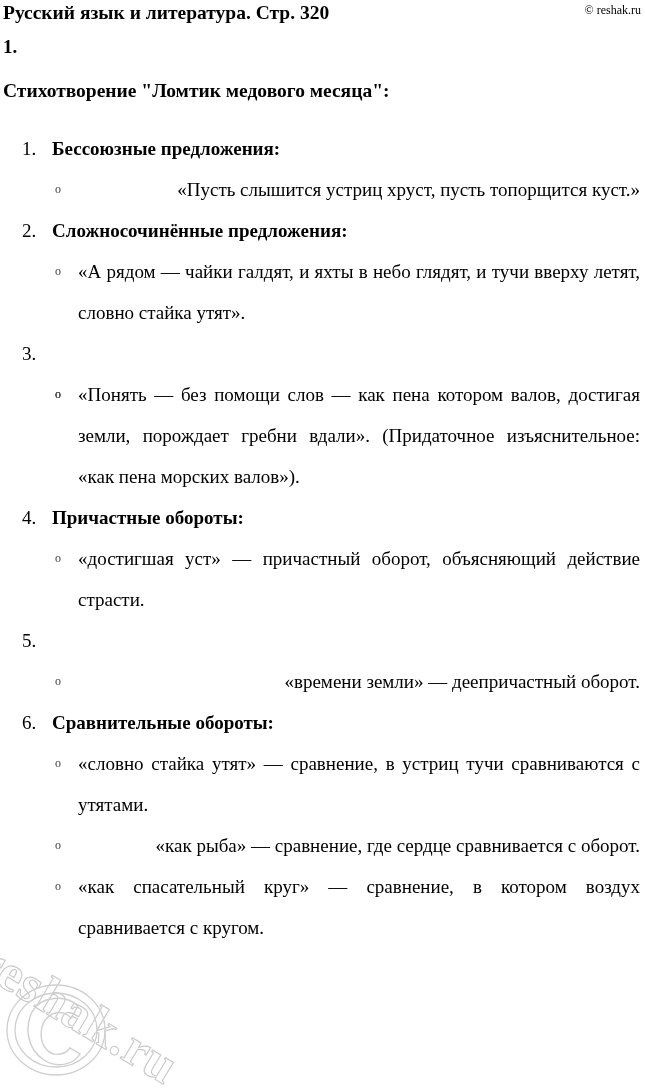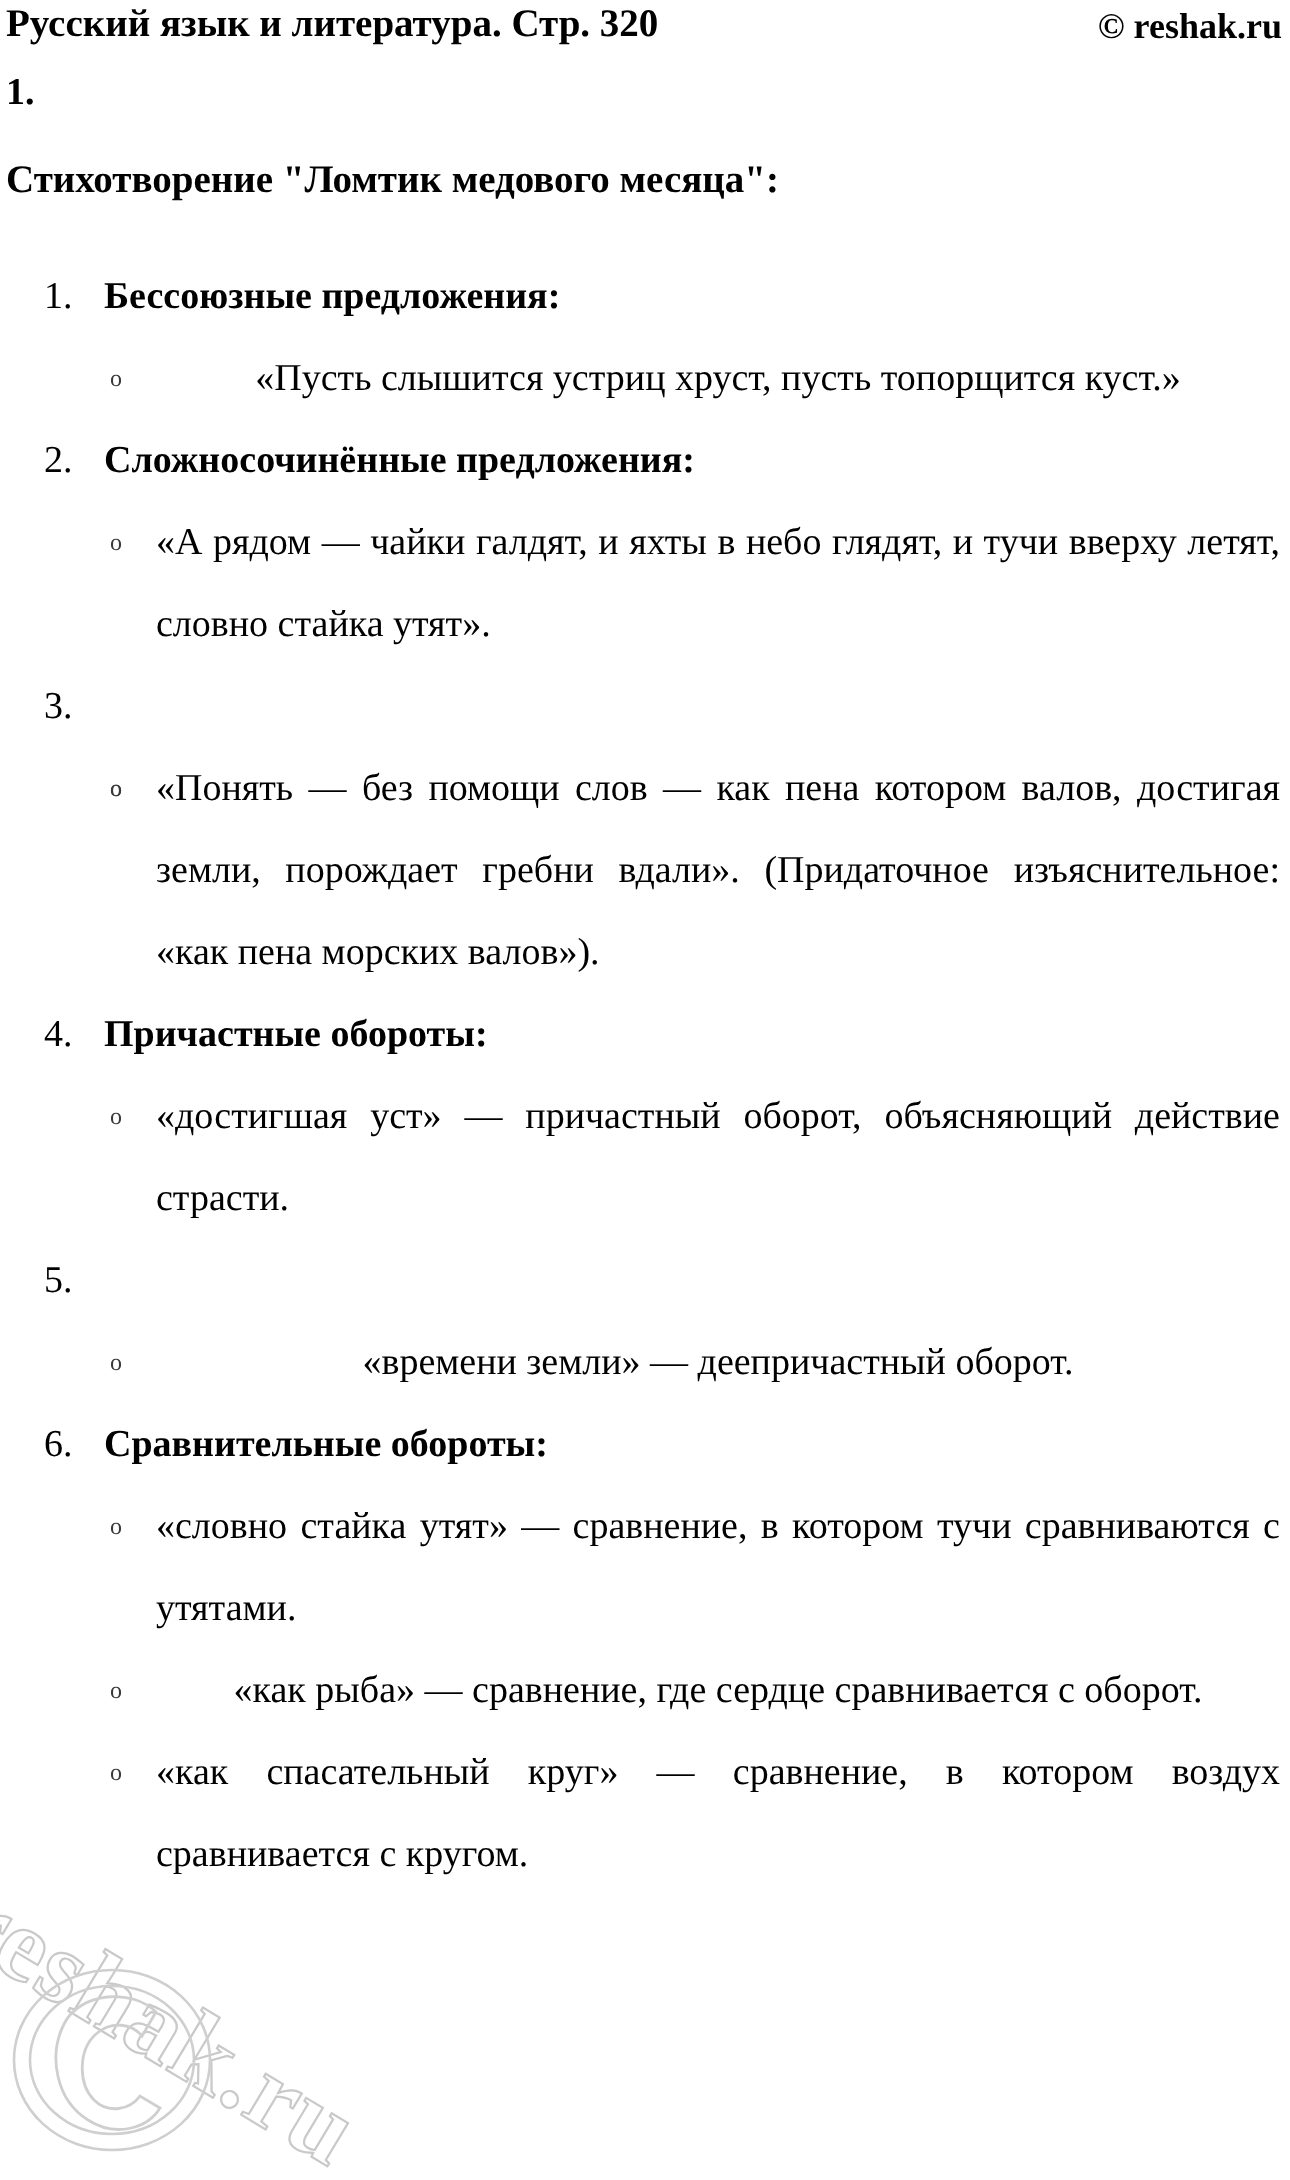--- a/index.html
+++ b/index.html
@@ -73,22 +73,22 @@
     left: 3px;
     top: 0;
     font-size: 19.5px;
     font-weight: 700;
     white-space: nowrap;
   }
   #site-credit {
     position: absolute;
     right: 4px;
     top: 1px;
-    font-size: 18px;
-    font-weight: 700;
+    font-size: 12px;
+    font-weight: 400;
     white-space: nowrap;
   }
 
   #task-number {
     position: absolute;
     left: 3px;
     top: 36px;
     font-size: 19px;
     font-weight: 700;
   }
@@ -147,21 +147,21 @@
     color: #3a3a3a;
   }
   .bullet-text {
     font-size: 19px;
     line-height: 41px;
     text-align: justify;
     text-justify: inter-word;
     hyphens: none;
   }
   .bullet-text.nojustify {
-    text-align: center;
+    text-align: right;
   }
 </style>
 </head>
 <body>
 
 <div id="watermark-layer">
   <div class="wm-text">reshak.ru</div>
   <svg class="wm-copy" viewBox="0 0 104 96">
     <ellipse cx="52" cy="48" rx="49" ry="45" fill="none" stroke="#cfcfcf" stroke-width="1.3"></ellipse>
     <ellipse cx="52" cy="48" rx="41" ry="37" fill="none" stroke="#cfcfcf" stroke-width="1.3"></ellipse>
@@ -238,21 +238,21 @@
       </div>
     </div>
 
     <div class="olist-item">
       <div class="item-head">
         <span class="marker">6.</span>
         <span>Сравнительные обороты:</span>
       </div>
       <div class="bullet-block">
         <span class="dot">o</span>
-        <div class="bullet-text">«словно стайка утят» — сравнение, в котором тучи сравниваются с утятами.</div>
+        <div class="bullet-text">«словно стайка утят» — сравнение, в устриц тучи сравниваются с утятами.</div>
       </div>
       <div class="bullet-block">
         <span class="dot">o</span>
         <div class="bullet-text nojustify">«как рыба» — сравнение, где сердце сравнивается с оборот.</div>
       </div>
       <div class="bullet-block">
         <span class="dot">o</span>
         <div class="bullet-text">«как спасательный круг» — сравнение, в котором воздух сравнивается с кругом.</div>
       </div>
     </div>

